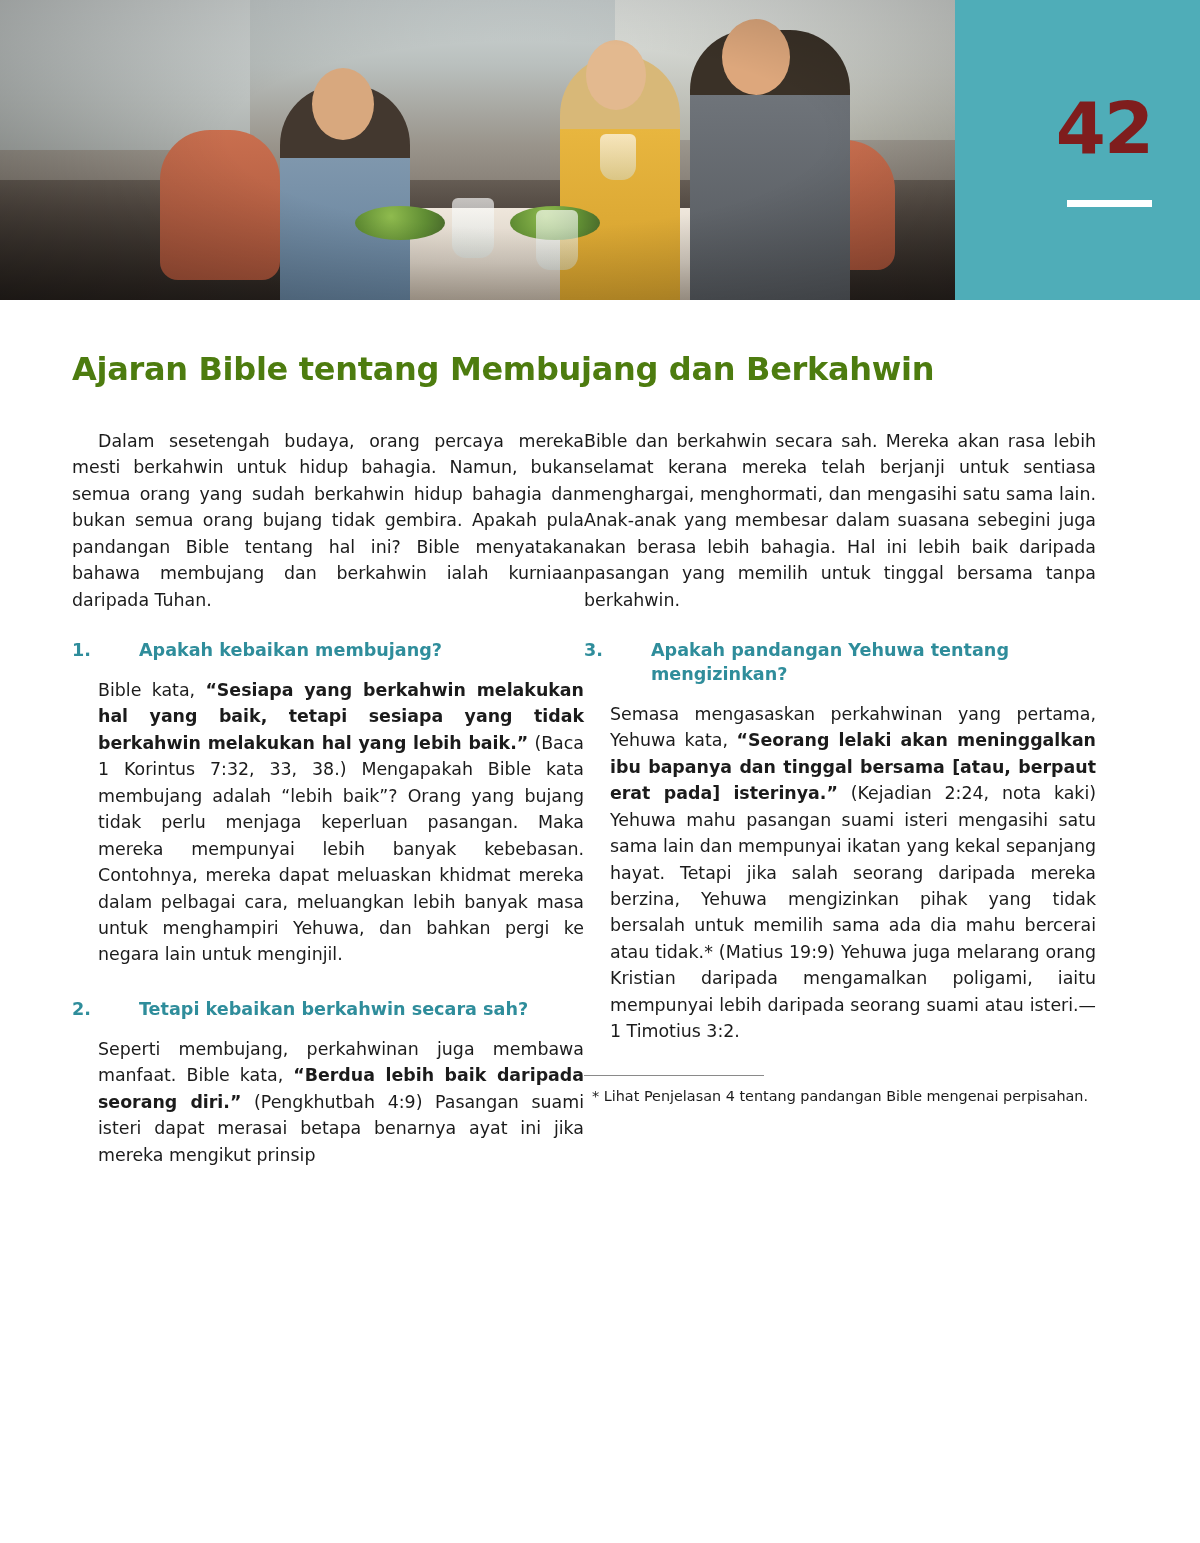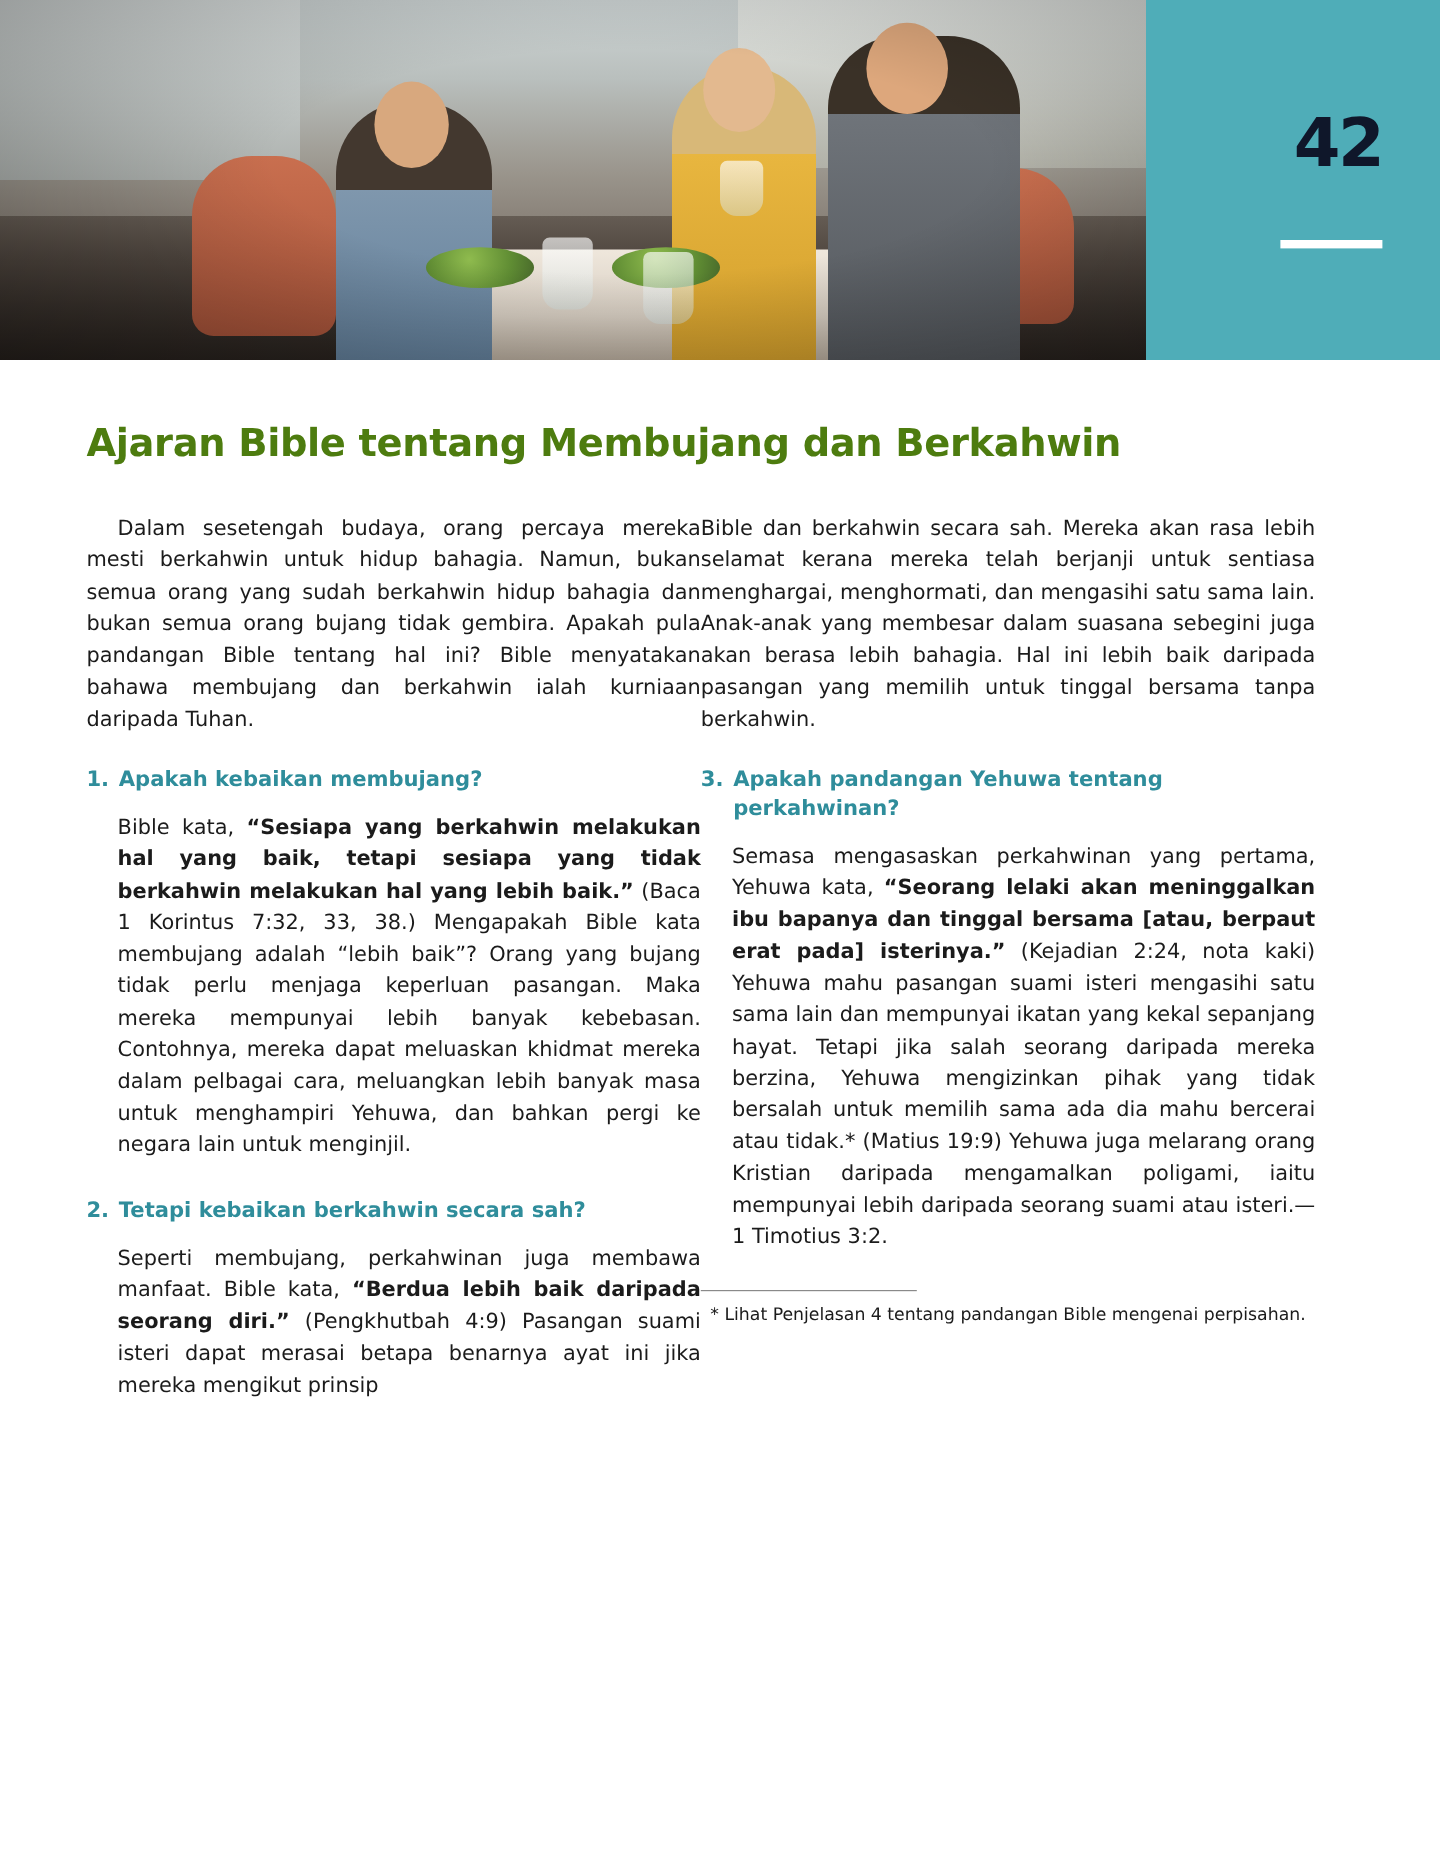--- a/index.html
+++ b/index.html
@@ -103,23 +103,23 @@
   .number-panel {
     width: 245px;
     height: 300px;
     background: #4fadb8;
     position: relative;
   }
   .number-panel .num {
     position: absolute;
     right: 48px;
     top: 92px;
-    font-size: 56px;
+    font-size: 72px;
     font-weight: 700;
-    color: #0f172a;
+    color: #7f1d1d;
     letter-spacing: -2px;
     line-height: 1;
   }
   .number-panel .rule {
     position: absolute;
     right: 48px;
     top: 200px;
     width: 85px;
     height: 7px;
     background: #ffffff;
@@ -159,21 +159,21 @@
     gap: 8px;
     margin-top: 4px;
     margin-bottom: 14px;
   }
   .qa .qnum, .qa .qtext {
     color: #2f8d9b;
     font-weight: 700;
     font-size: 17.6px;
     line-height: 1.36;
   }
-  .qa .qtext { flex: 1; }
+  .qa .qtext { flex: 1; margin-left: 40px; }
 
   .answer { margin-bottom: 30px; padding-left: 26px; }
   .answer p { text-indent: 0; }
 
   strong { font-weight: 700; }
 
   .footnote-wrap {
     margin-top: 14px;
   }
   .footnote-rule {
@@ -251,21 +251,21 @@
   </div>
 
   <div class="col">
 
     <div class="body-block">
       <p>Bible dan berkahwin secara sah. Mereka akan rasa lebih selamat kerana mereka telah berjanji untuk sentiasa menghargai, menghormati, dan mengasihi satu sama lain. Anak-anak yang membesar dalam suasana sebegini juga akan berasa lebih bahagia. Hal ini lebih baik daripada pasangan yang memilih untuk tinggal bersama tanpa berkahwin.</p>
     </div>
 
     <div class="qa">
       <span class="qnum">3.</span>
-      <span class="qtext">Apakah pandangan Yehuwa tentang perkahwinan?</span>
+      <span class="qtext">Apakah pandangan Yehuwa tentang mengizinkan?</span>
     </div>
     <div class="answer">
       <p><span>Semasa mengasaskan perkahwinan yang pertama, Yehuwa kata, </span><strong>“Seorang lelaki akan meninggalkan ibu bapanya dan tinggal bersama [atau, berpaut erat pada] isterinya.”</strong><span> (Kejadian 2:24, nota kaki) Yehuwa mahu pasangan suami isteri mengasihi satu sama lain dan mempunyai ikatan yang kekal sepanjang hayat. Tetapi jika salah seorang daripada mereka berzina, Yehuwa mengizinkan pihak yang tidak bersalah untuk memilih sama ada dia mahu bercerai atau tidak.* (Matius 19:9) Yehuwa juga melarang orang Kristian daripada mengamalkan poligami, iaitu mempunyai lebih daripada seorang suami atau isteri.—1 Timotius 3:2.</span></p>
     </div>
 
     <div class="footnote-wrap">
       <div class="footnote-rule"></div>
       <p class="footnote">* Lihat Penjelasan 4 tentang pandangan Bible mengenai perpisahan.</p>
     </div>
 

